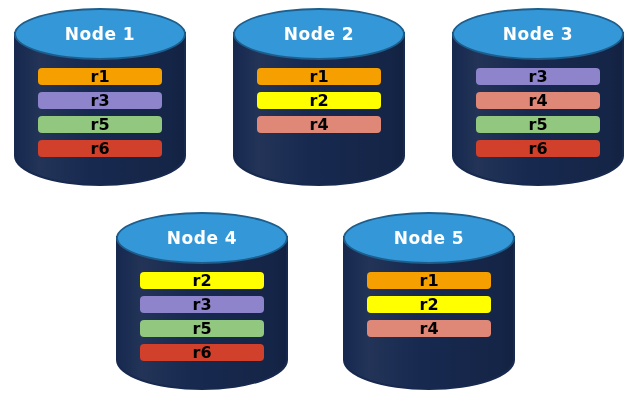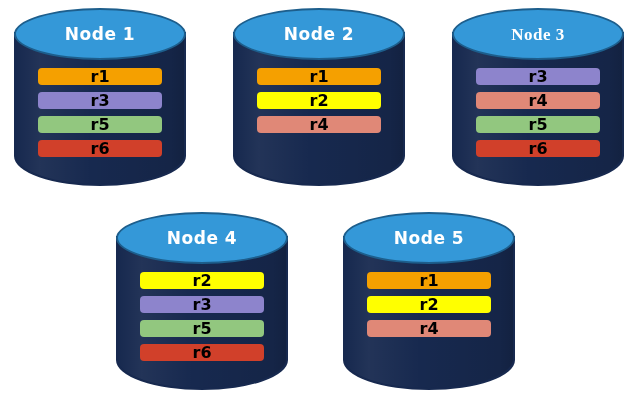--- a/index.html
+++ b/index.html
@@ -130,21 +130,21 @@
         <span class="node-title" style="color: rgb(255, 255, 255);">Node  2</span>
       </div>
       <div class="replica-list">
         <div class="replica" style="background: rgb(245, 160, 0); color: rgb(0, 0, 0);">r1</div>
         <div class="replica" style="background: rgb(255, 255, 0); color: rgb(0, 0, 0);">r2</div>
         <div class="replica" style="background: rgb(224, 136, 119); color: rgb(0, 0, 0);">r4</div>
       </div>
     </div>
     <div class="node" style="left: 452px; top: 8px;">
       <div class="node-body" style="background: rgb(23, 41, 79); border-color: rgb(23, 41, 79);"></div>
-      <div class="node-top" style="background: rgb(52, 152, 216); border-color: rgb(29, 94, 140); font-family: Liberation Serif, serif;">
+      <div class="node-top" style="background: rgb(52, 152, 216); border-color: rgb(29, 94, 140);">
         <span class="node-title" style="color: rgb(255, 255, 255);">Node  3</span>
       </div>
       <div class="replica-list">
         <div class="replica" style="background: rgb(141, 132, 204); color: rgb(0, 0, 0);">r3</div>
         <div class="replica" style="background: rgb(224, 136, 119); color: rgb(0, 0, 0);">r4</div>
         <div class="replica" style="background: rgb(146, 199, 127); color: rgb(0, 0, 0);">r5</div>
         <div class="replica" style="background: rgb(209, 64, 42); color: rgb(0, 0, 0);">r6</div>
       </div>
     </div>
     <div class="node" style="left: 116px; top: 212px;">

